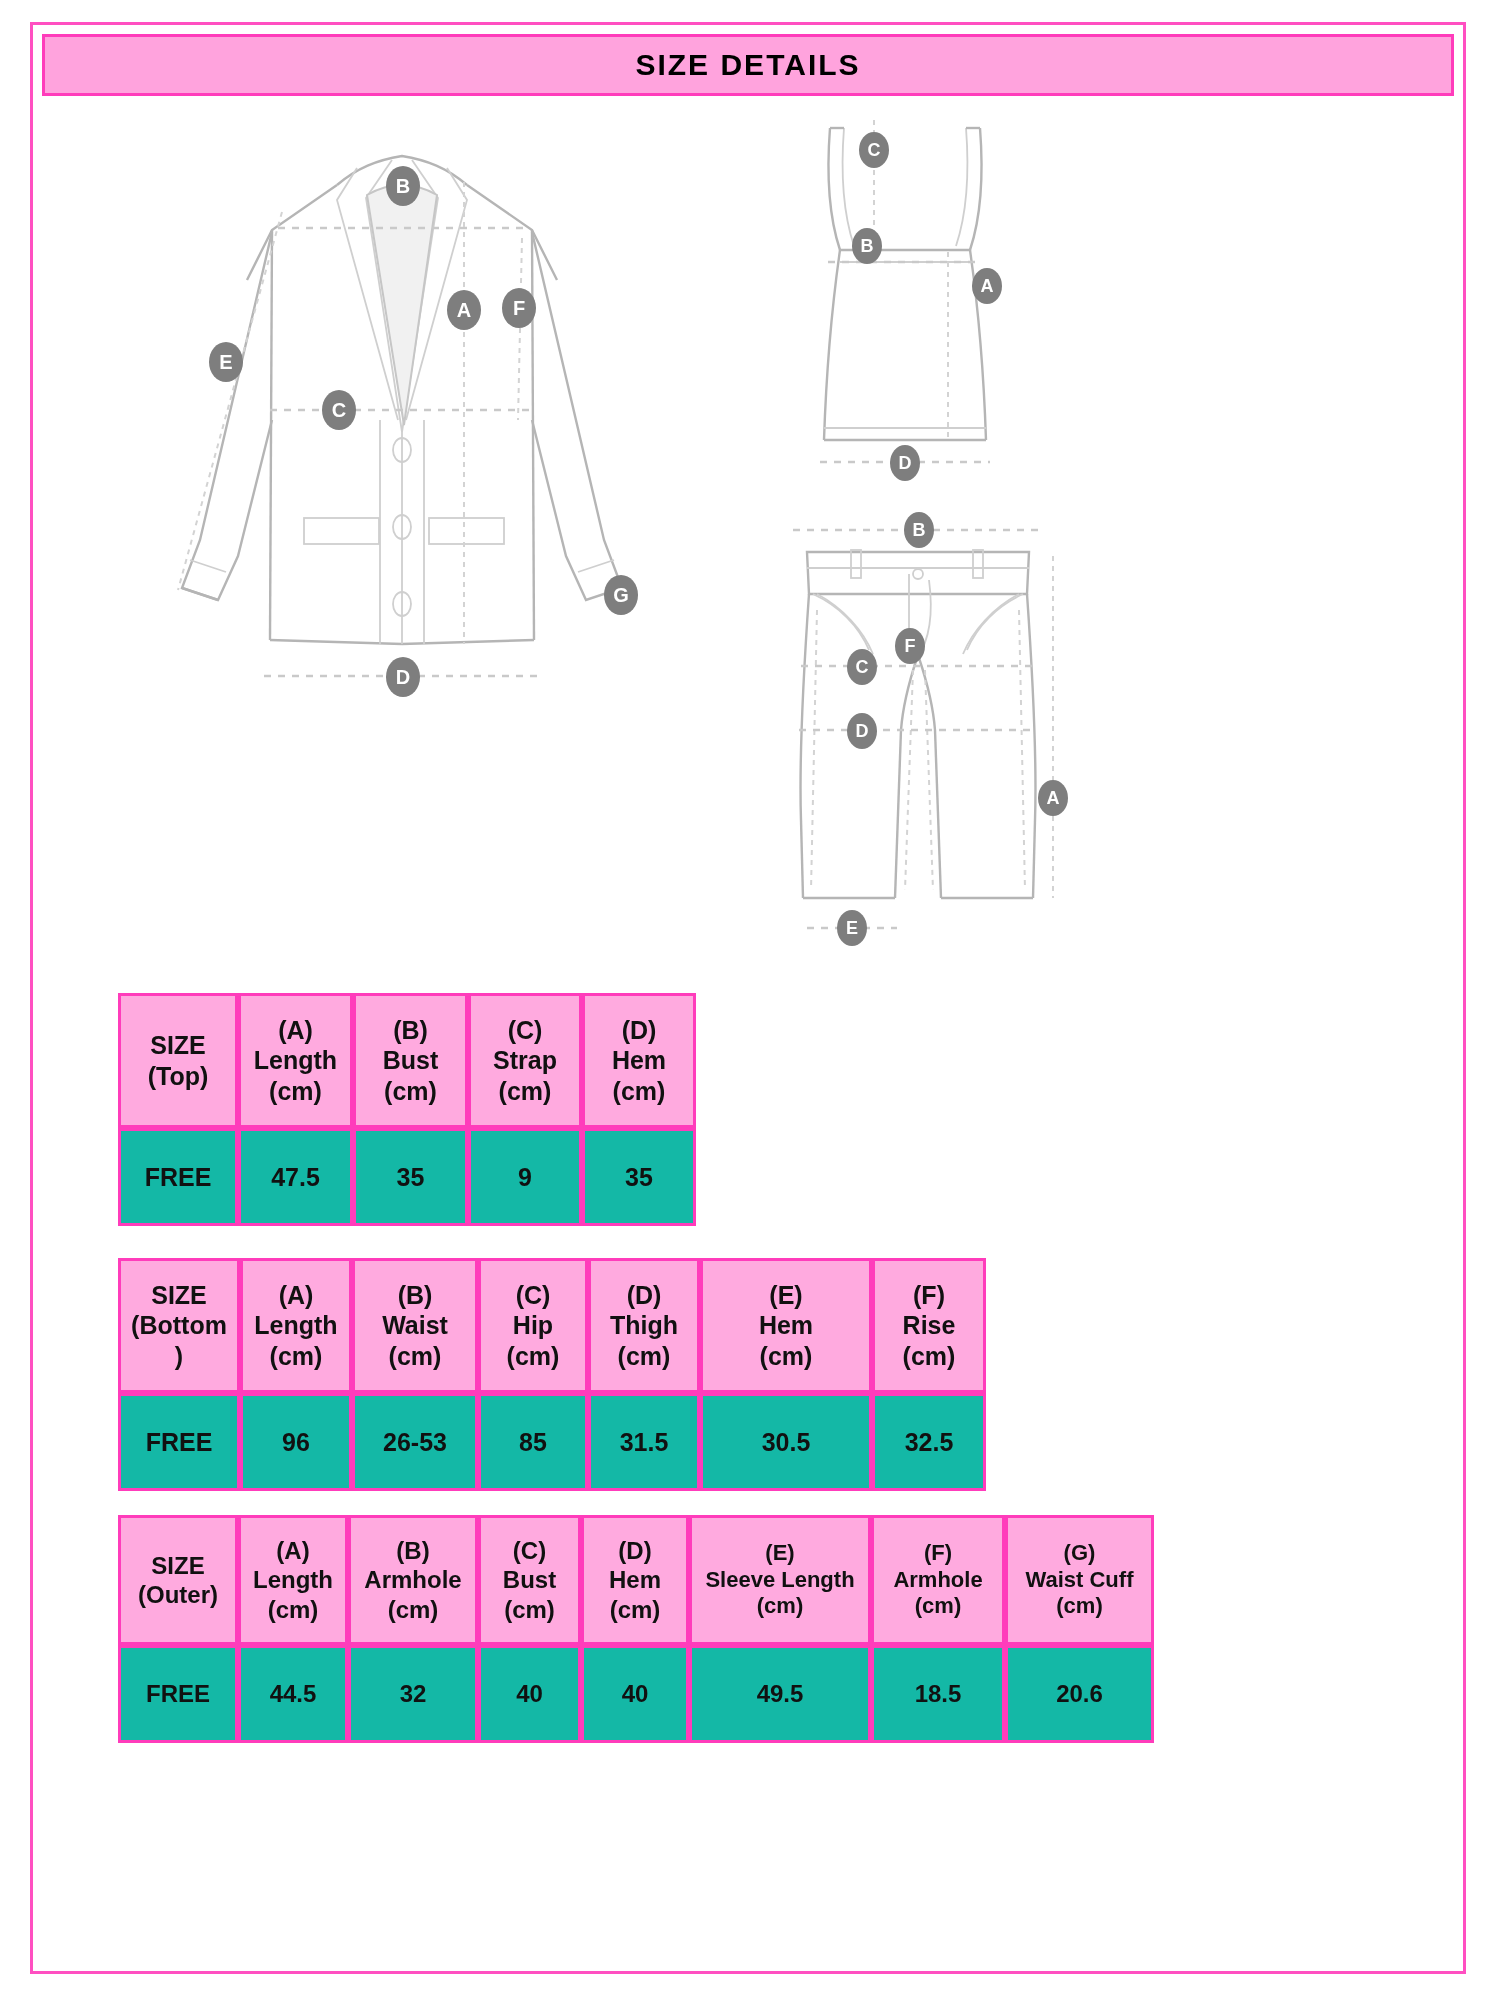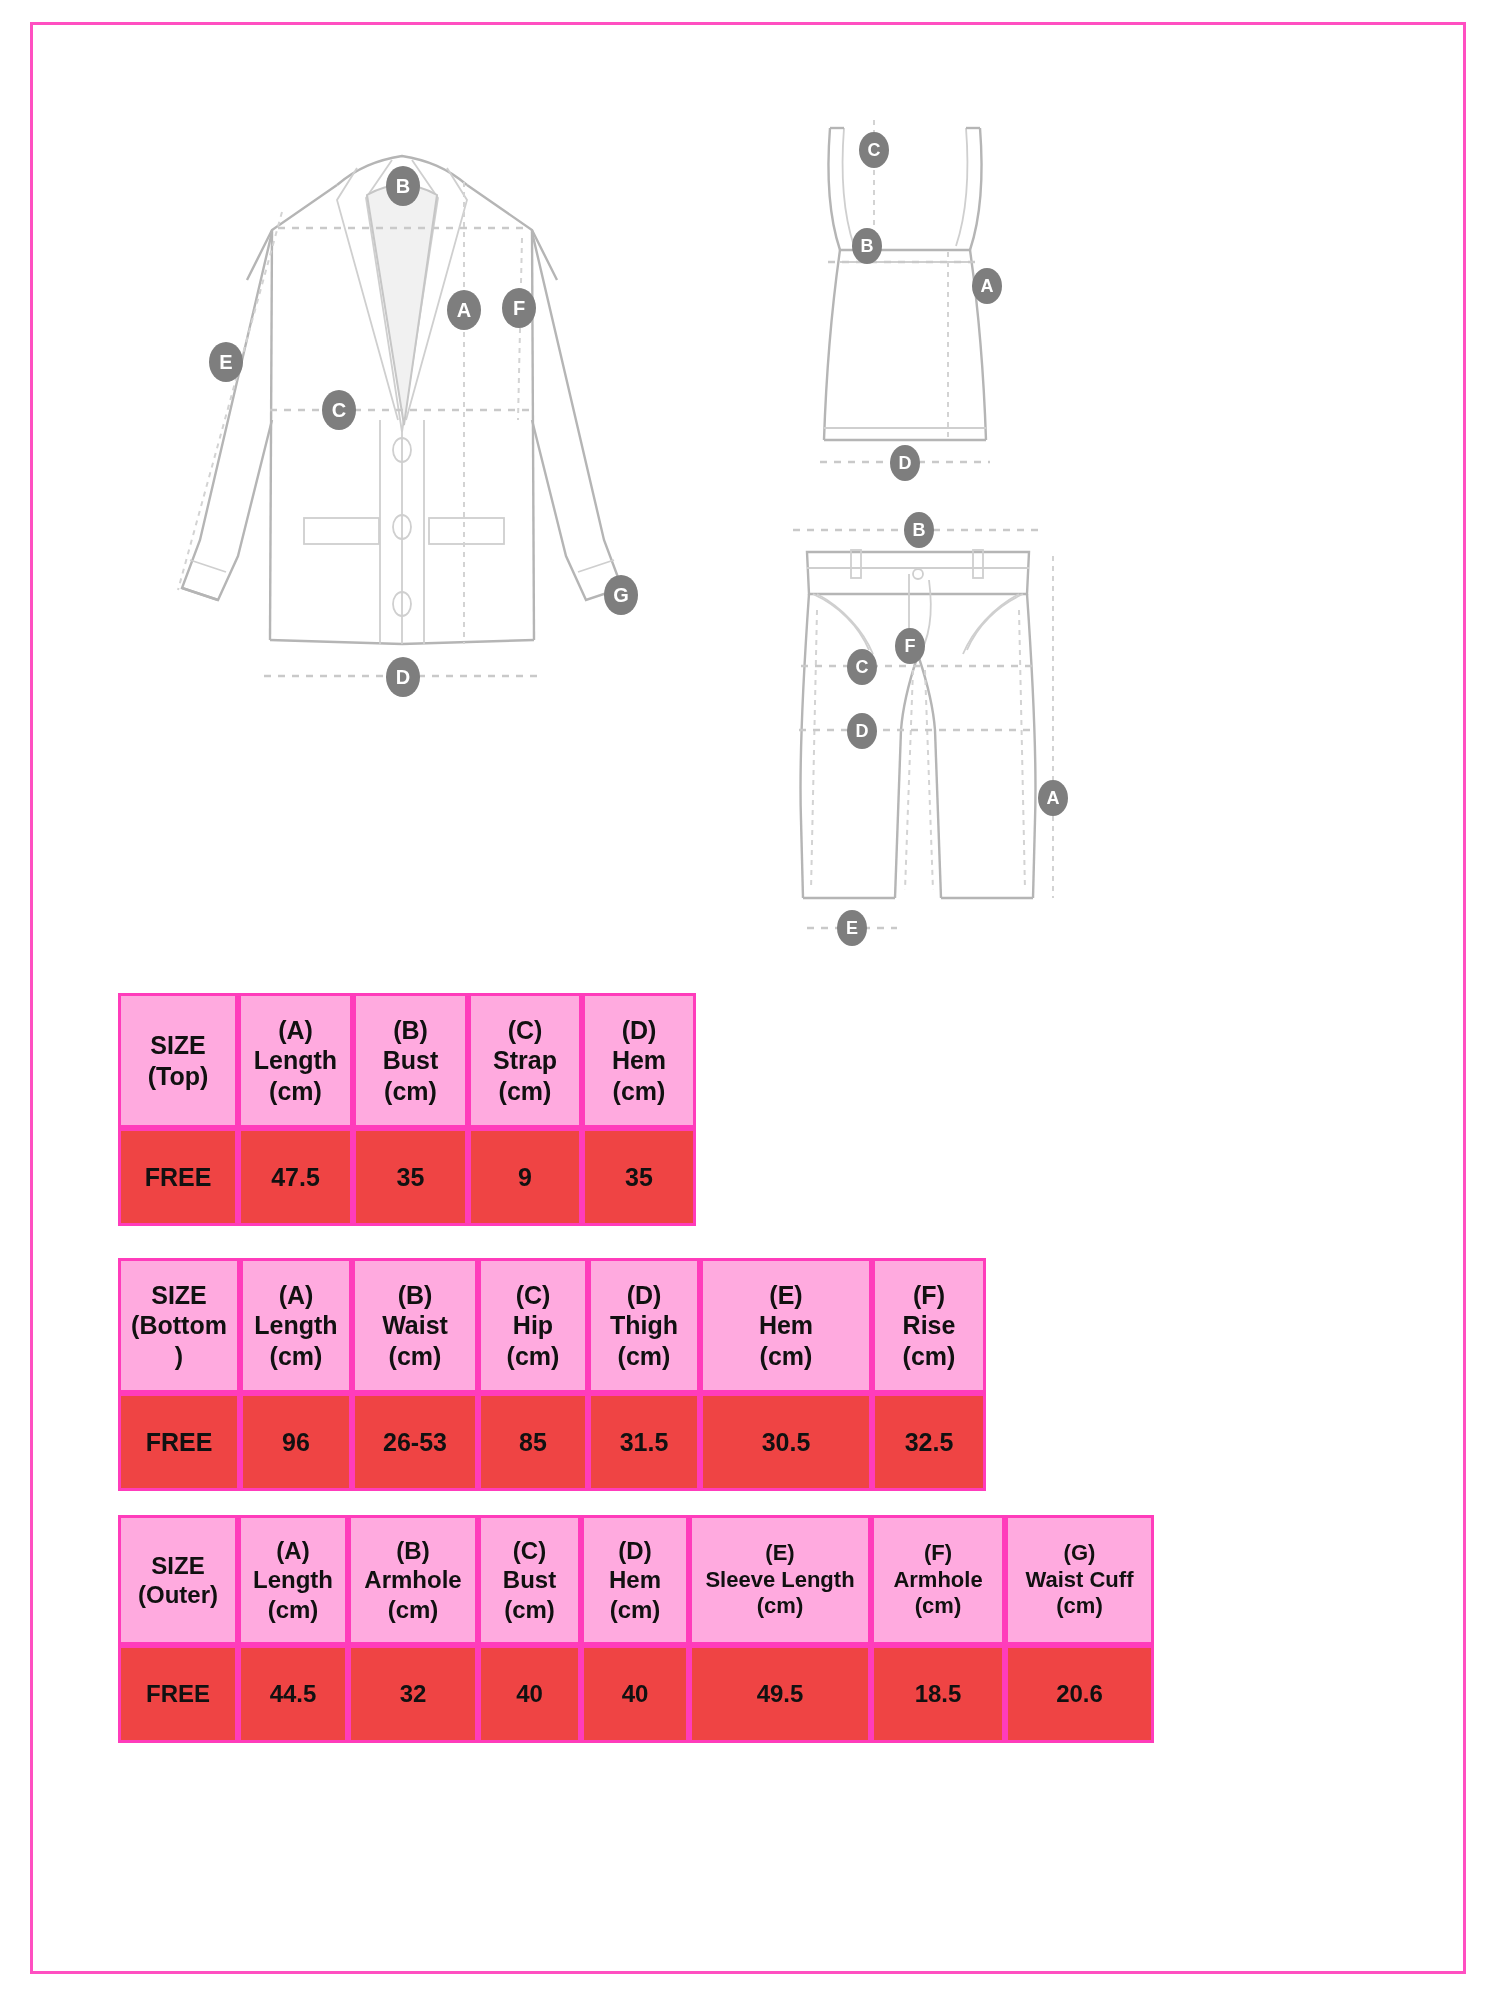--- a/index.html
+++ b/index.html
@@ -55,21 +55,21 @@
     border-radius:11px;
   }
   .tbl td{
     border:3px solid #ff3cbb;
     text-align:center;
     vertical-align:middle;
     font-size:25px;
     font-weight:bold;
     color:#111;
     line-height:1.22;
-    background:#ef4444;
+    background:#14b8a6;
     padding:2px 2px;
     box-sizing:border-box;
   }
   .tbl thead td{
     background:#ffaadf;
   }
   .tbl td.hdr{background:#ffaadf;}
   .t1{ left:85px; top:968px; width:578px;}
   .t2{ left:85px; top:1233px; width:868px;}
   .t3{ left:85px; top:1490px; width:1016px;}
@@ -84,20 +84,23 @@
   .ln-thin{fill:none;stroke:#cfcfcf;stroke-width:1.8;}
   .dash{fill:none;stroke:#c9c9c9;stroke-width:2.4;stroke-dasharray:7 7;}
   .dash-fine{fill:none;stroke:#d3d3d3;stroke-width:2;stroke-dasharray:5 5;}
   .fillgrey{fill:#f1f1f1;stroke:#c6c6c6;stroke-width:2;}
 </style>
 </head>
 <body>
 
 <div class="page">
 
+  <div class="title-bar">
+    <span class="title-text">SIZE  DETAILS</span>
+  </div>
 
   <div class="figures">
 
     <div class="fig" style="left:110px; top:20px; width:520px; height:600px;">
       <svg width="520" height="600" viewBox="0 0 520 600">
 
         <path class="ln" d="M185 65 C205 48 225 40 250 36 L250 36 C275 40 295 48 315 65"></path>
 
         <path class="ln" d="M185 65 L120 110 L95 160"></path>
         <path class="ln" d="M315 65 L380 110 L405 160"></path>

